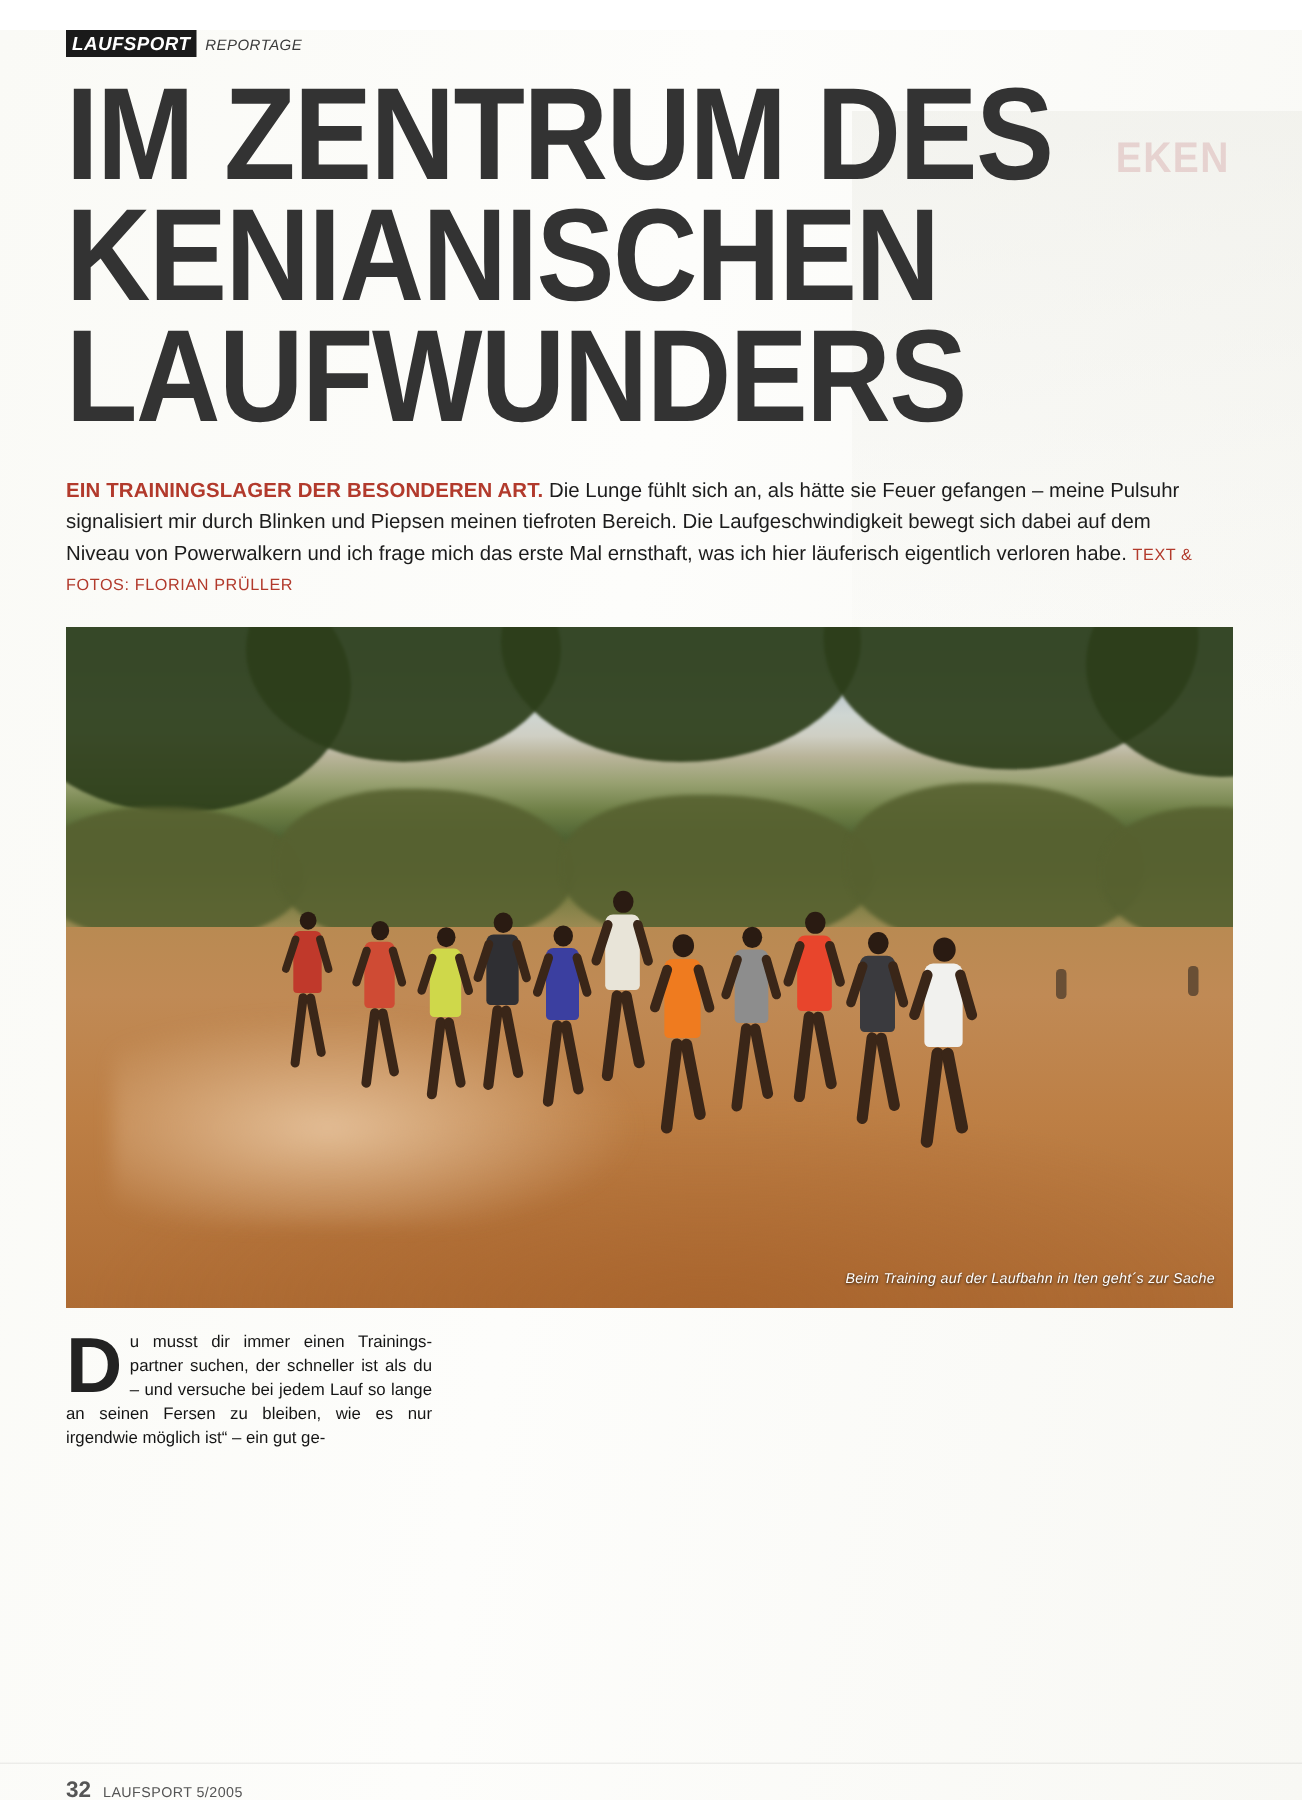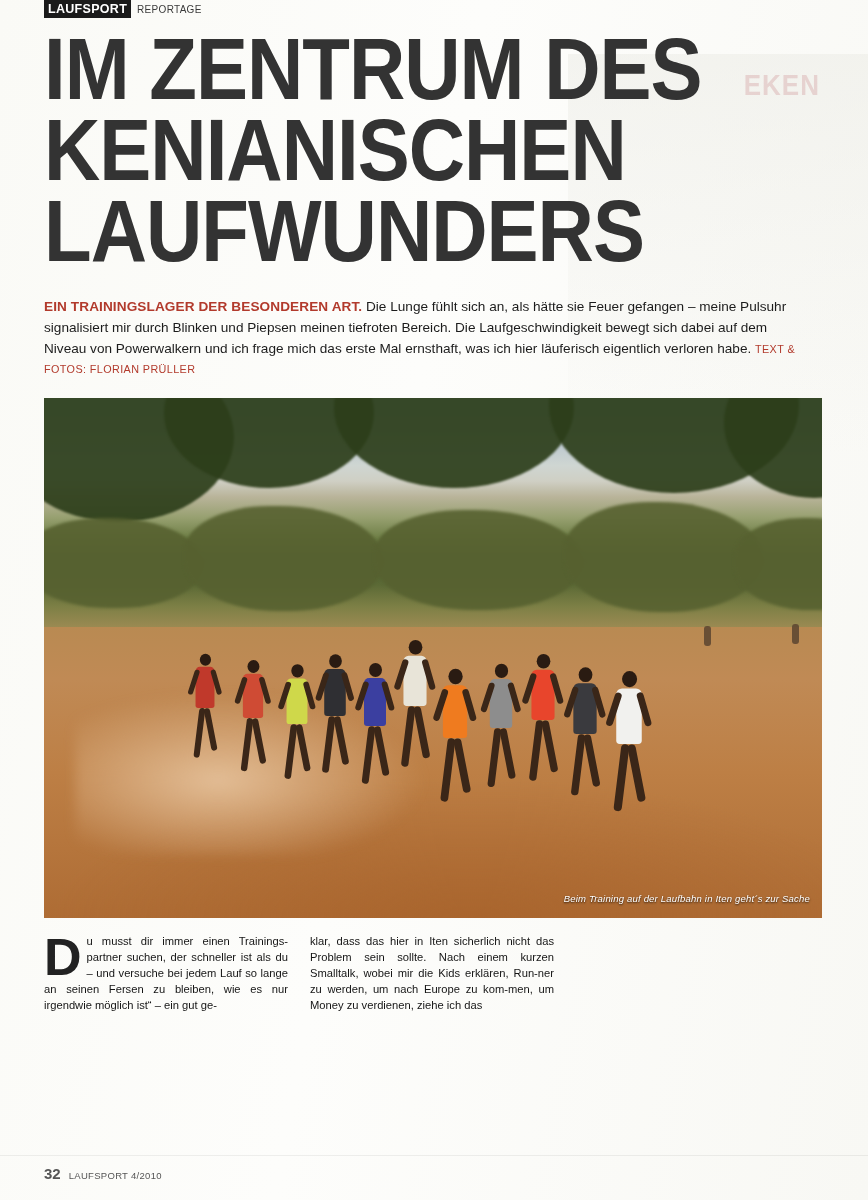--- a/index.html
+++ b/index.html
@@ -32,25 +32,27 @@
     pointer-events: none;
   }
   .page-inner {
     position: relative;
     z-index: 2;
     padding: 0 44px;
   }
 
   
   .kicker {
+    margin-top: 20px;
     display: flex;
     align-items: baseline;
     gap: 6px;
     font-size: 12.5px;
     letter-spacing: 0.2px;
+    font-style: italic;
   }
   .kicker-strong {
     background: #1a1a1a;
     color: #ffffff;
     font-weight: bold;
     padding: 2px 4px 2px 4px;
     font-size: 12.5px;
     letter-spacing: 0.3px;
   }
   .kicker-light {
@@ -117,21 +119,21 @@
     font-size: 10.8px;
     color: #b23a2c;
     letter-spacing: 0.4px;
   }
 
   
   .photo-wrap {
     position: relative;
     margin-top: 18px;
     width: 778px;
-    height: 520px;
+    height: 454px;
     overflow: hidden;
     background: #8a6a44;
   }
   .photo {
     position: absolute;
     inset: 0;
     background:
       
       radial-gradient(ellipse 380px 120px at 30% 73%, rgba(222,186,150,0.85), rgba(222,186,150,0) 70%),
       
@@ -441,24 +443,23 @@
         </div>
 
         <div class="photo-caption">Beim Training auf der Laufbahn in Iten geht´s zur Sache</div>
       </div>
     </div>
 
     <div class="columns">
       <div class="col">
         <span class="dropcap">D</span><span>u musst dir immer einen Trainings-partner suchen, der schneller ist als du – und versuche bei jedem Lauf so lange an seinen Fersen zu bleiben, wie es nur irgendwie möglich ist“ – ein gut ge-</span>
       </div>
-      <div class="col">klar, dass das hier in Iten sicherlich nicht das Problem sein sollte. Nach einem kurzen Smalltalk, wobei mir die Kids erklären, Run-ner zu werden, um nach Europe zu kom-men, um Money zu verdienen, ziehe ich das</div>
     </div>
 
   </div>
 
   <div class="bottom-rule"></div>
   <div class="footer">
     <span class="folio">32</span>
-    <span class="folio-text">LAUFSPORT 4/2010</span>
+    <span class="folio-text">LAUFSPORT 5/2005</span>
   </div>
 
 </div>
 
 </body></html>

